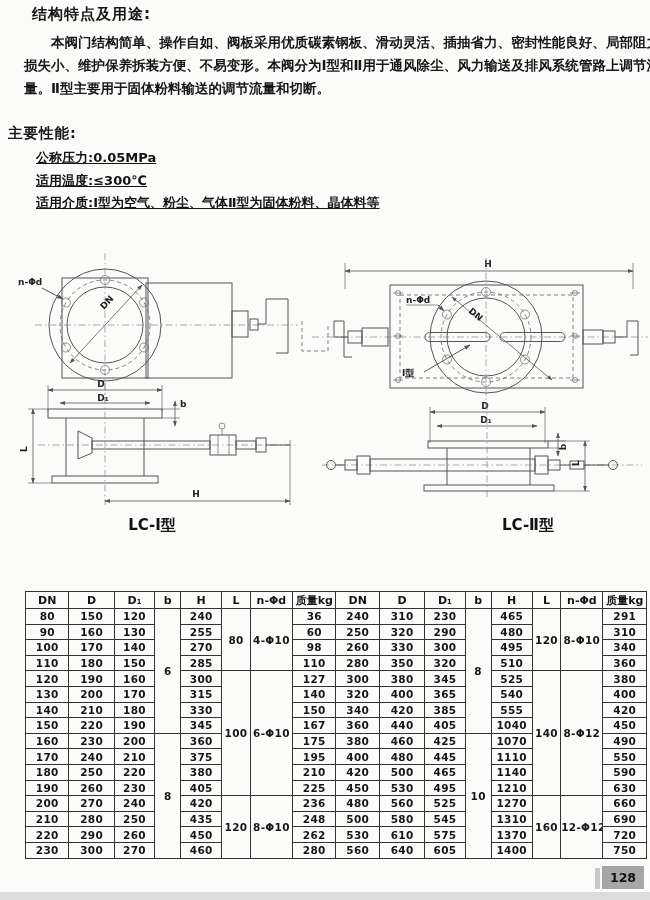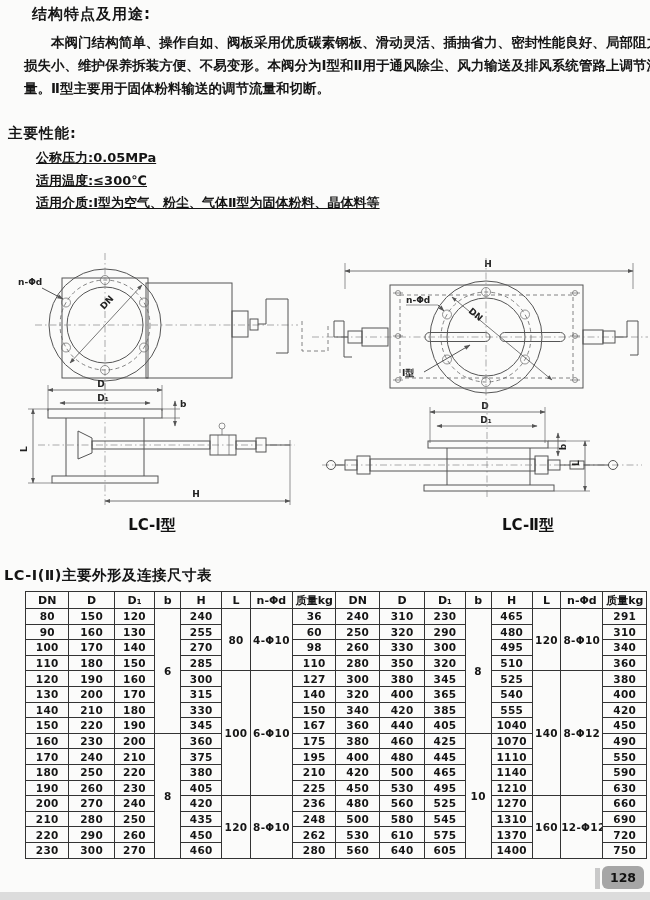--- a/index.html
+++ b/index.html
@@ -15,21 +15,21 @@
   .tbl-title{top:566px;left:4px;font-size:14.5px;font-weight:bold;letter-spacing:.5px;}
   table.dims{position:absolute;top:591px;left:25px;width:622px;border-collapse:collapse;
         table-layout:fixed;}
   table.dims th,table.dims td{border:1px solid #333;text-align:center;vertical-align:middle;
         padding:0;font-weight:600;overflow:hidden;white-space:nowrap;}
   table.dims th{height:16px;font-size:11px;}
   table.dims td{height:14.6px;font-size:10.5px;letter-spacing:.3px;}
   .footer-stripe{top:868px;left:595px;width:5px;height:21px;background:#c9c9c9;}
   .footer-box{top:866px;left:602px;width:42px;height:23px;background:#a6a6a6;
         display:flex;align-items:center;justify-content:center;
-        font-size:12.5px;font-weight:bold;color:#111;border-radius:6px;}
+        font-size:12.5px;font-weight:bold;color:#111;}
   .bottom-band{top:892px;left:0;width:650px;height:8px;background:#dcdcdc;}
   
   .ln{stroke:#555;stroke-width:1;fill:none;}
   .thin{stroke:#666;stroke-width:.7;fill:none;}
   .cl{stroke:#888;stroke-width:.7;fill:none;stroke-dasharray:7 3 1.5 3;}
   .dsh{stroke:#666;stroke-width:.8;fill:none;stroke-dasharray:4 3;}
   .dim{stroke:#555;stroke-width:.8;fill:none;marker-start:url(#ar);marker-end:url(#ar);}
   .ld{stroke:#444;stroke-width:.9;fill:none;marker-end:url(#ar);}
   text.lb{font-family:"DejaVu Sans",sans-serif;font-size:9px;fill:#222;font-weight:600;}
   text.cap{font-family:"DejaVu Sans",sans-serif;font-size:15px;fill:#111;font-weight:bold;}
@@ -201,21 +201,20 @@
       <line class="ln" x1="584" y1="232" x2="609" y2="232"></line>
       <circle class="ln" cx="613" cy="232" r="4.5"></circle>
       <line class="thin" x1="548" y1="208" x2="590" y2="208"></line>
       <line class="thin" x1="554" y1="258" x2="590" y2="258"></line>
       <line class="dim" x1="585" y1="208" x2="585" y2="258"></line>
       <text class="lb" x="579" y="230" transform="rotate(-90 579 230)" text-anchor="middle">L</text>
       <text class="cap" x="528" y="297" text-anchor="middle">LC-Ⅱ型</text>
     </g>
   </svg>
 
-  <div class="abs tbl-title">LC-Ⅰ(Ⅱ)主要外形及连接尺寸表</div>
 
   <table class="dims">
     <colgroup>
         <col style="width: 7%;">
         <col style="width: 7.3%;">
         <col style="width: 6.5%;">
         <col style="width: 4.2%;">
         <col style="width: 6.6%;">
         <col style="width: 4.6%;">
         <col style="width: 6.8%;">

